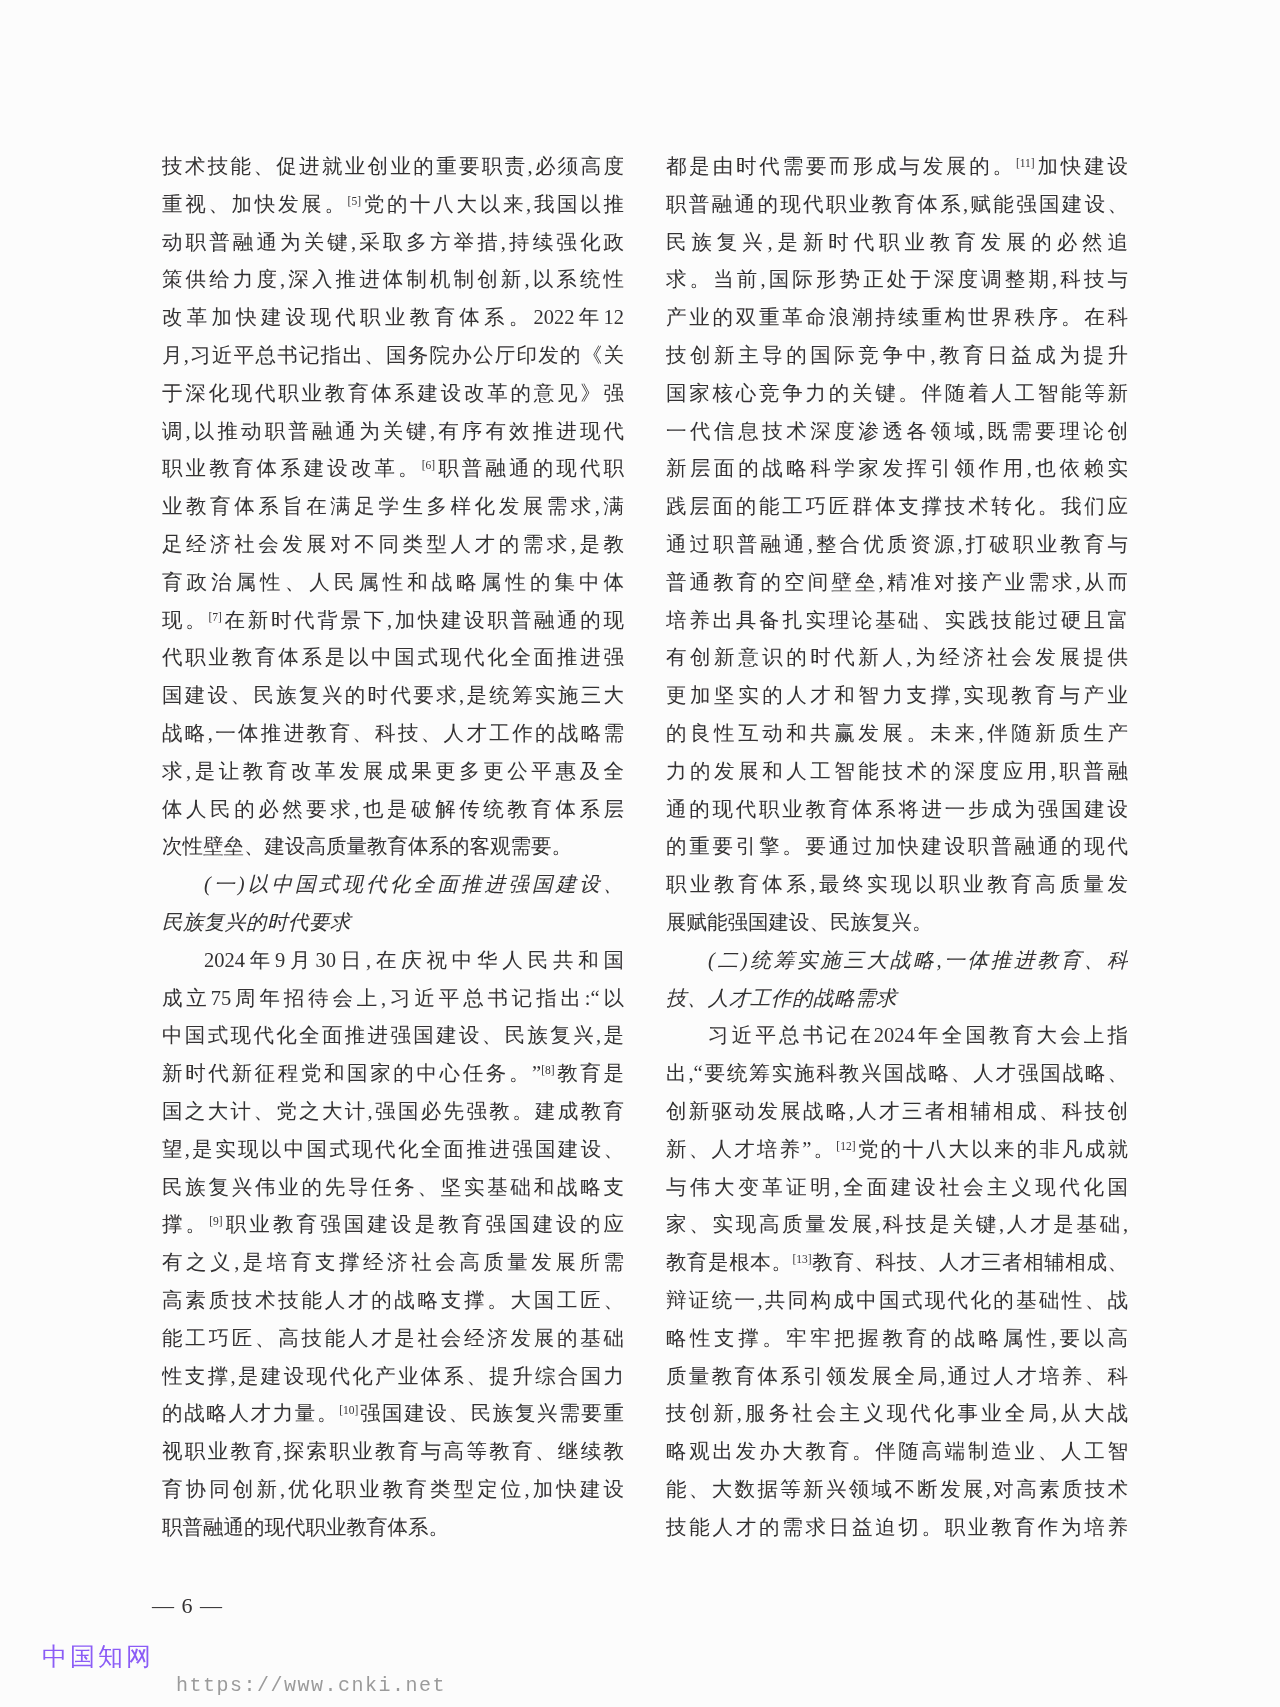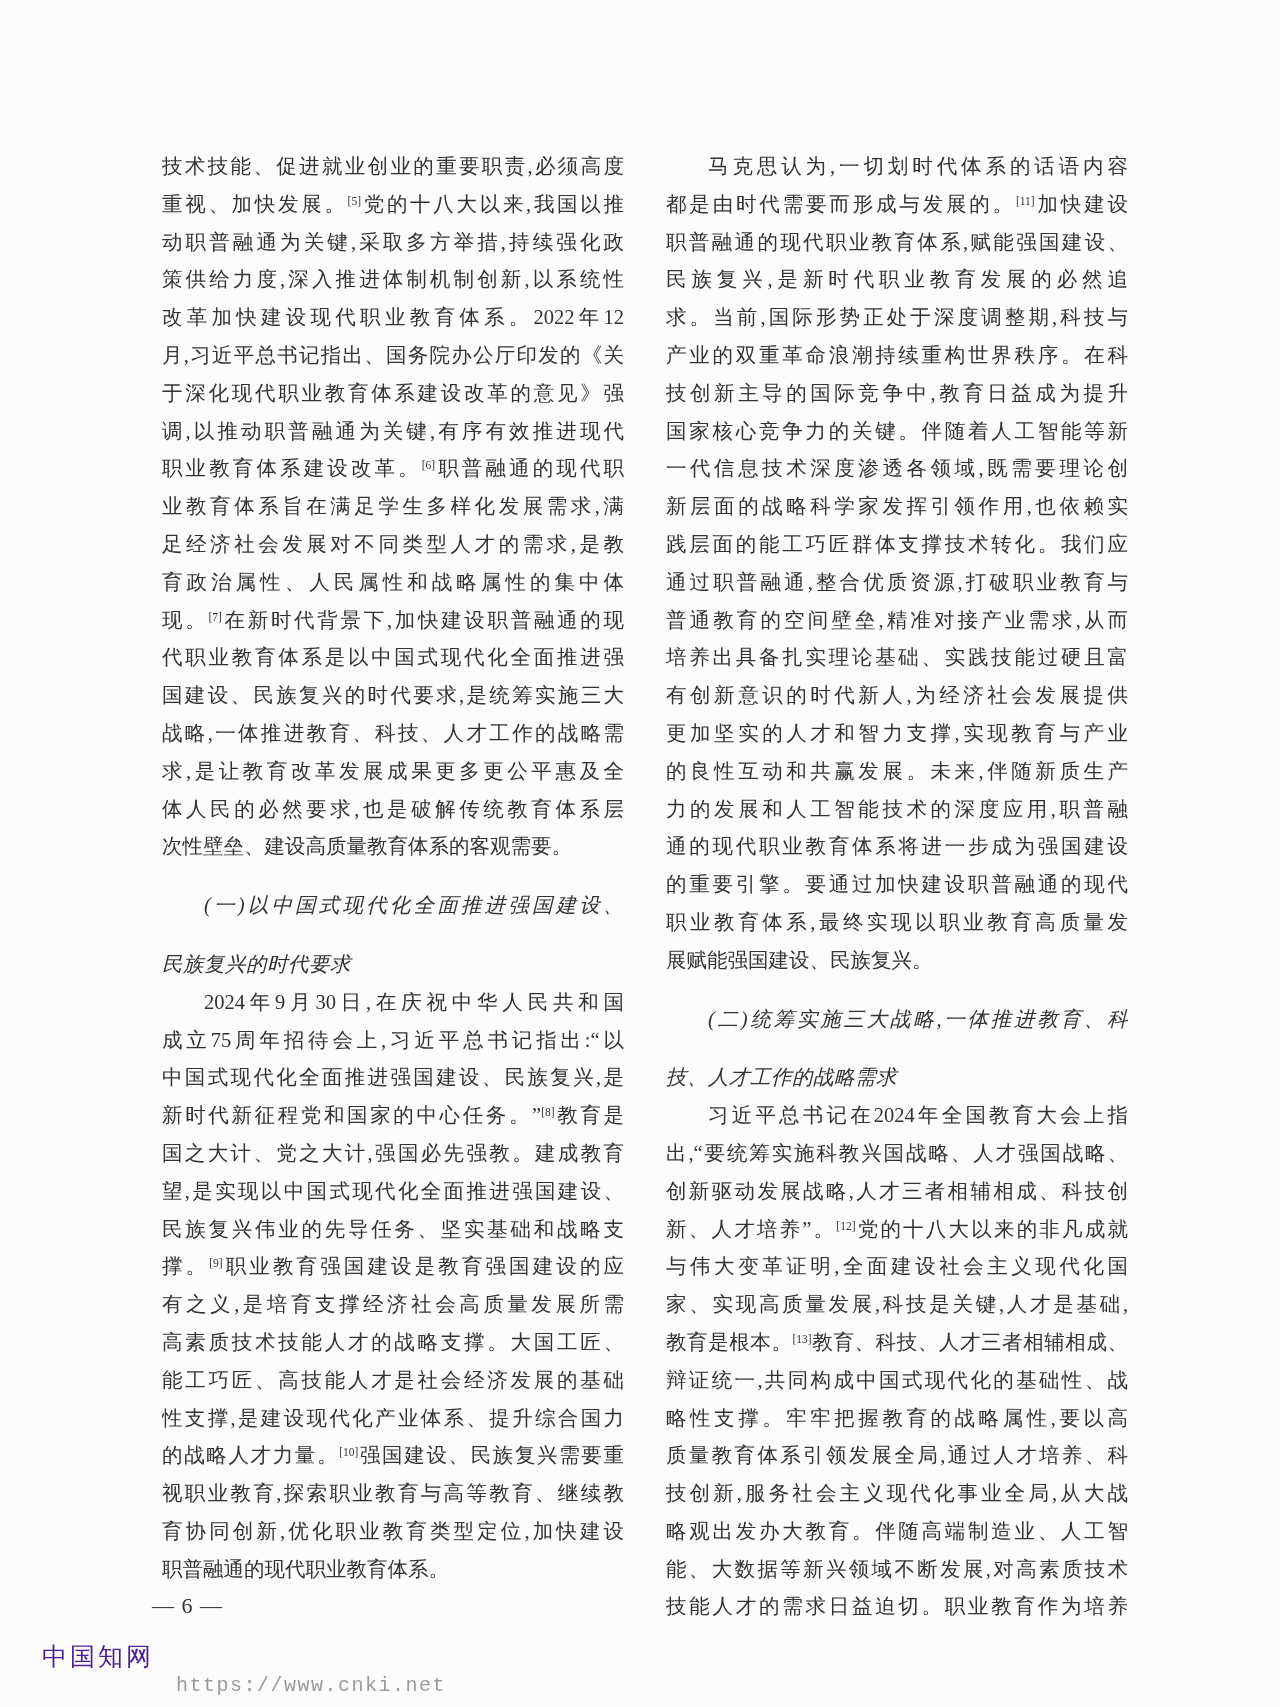--- a/index.html
+++ b/index.html
@@ -28,21 +28,20 @@
     text-align-last: justify;
     text-justify: inter-character;
     overflow: hidden;
     white-space: normal;
   }
   .ln.end { text-align-last: left; }
   .ln.ind { padding-left: 42px; }
   .ln.kai {
     font-style: italic;
     letter-spacing: 0.5px;
-    margin-top: 21px;
   }
   .ln sup {
     font-size: 11.5px;
     line-height: 0;
     vertical-align: 6px;
     letter-spacing: 0;
   }
   .pageno {
     position: absolute;
     left: 152px;
@@ -50,21 +49,21 @@
     font-size: 22px;
     letter-spacing: 1px;
     color: #333132;
   }
   .wm-site {
     position: absolute;
     left: 42px;
     top: 1640px;
     font-size: 25px;
     letter-spacing: 3px;
-    color: #4c1d95;
+    color: #8b5cf6;
   }
   .wm-url {
     position: absolute;
     left: 176px;
     top: 1674px;
     font-family: "Liberation Mono", "DejaVu Sans Mono", monospace;
     font-size: 20px;
     letter-spacing: 1.5px;
     color: #9b9b9b;
   }
@@ -105,21 +104,20 @@
     <div class="ln">有之义,是培育支撑经济社会高质量发展所需</div>
     <div class="ln">高素质技术技能人才的战略支撑。大国工匠、</div>
     <div class="ln">能工巧匠、高技能人才是社会经济发展的基础</div>
     <div class="ln">性支撑,是建设现代化产业体系、提升综合国力</div>
     <div class="ln">的战略人才力量。<sup>[10]</sup>强国建设、民族复兴需要重</div>
     <div class="ln">视职业教育,探索职业教育与高等教育、继续教</div>
     <div class="ln">育协同创新,优化职业教育类型定位,加快建设</div>
     <div class="ln end">职普融通的现代职业教育体系。</div>
   </div>
 <div id="col-right" class="col">
-    <div class="ln ind">马克思认为,一切划时代体系的话语内容</div>
     <div class="ln">都是由时代需要而形成与发展的。<sup>[11]</sup>加快建设</div>
     <div class="ln">职普融通的现代职业教育体系,赋能强国建设、</div>
     <div class="ln">民族复兴,是新时代职业教育发展的必然追</div>
     <div class="ln">求。当前,国际形势正处于深度调整期,科技与</div>
     <div class="ln">产业的双重革命浪潮持续重构世界秩序。在科</div>
     <div class="ln">技创新主导的国际竞争中,教育日益成为提升</div>
     <div class="ln">国家核心竞争力的关键。伴随着人工智能等新</div>
     <div class="ln">一代信息技术深度渗透各领域,既需要理论创</div>
     <div class="ln">新层面的战略科学家发挥引领作用,也依赖实</div>
     <div class="ln">践层面的能工巧匠群体支撑技术转化。我们应</div>

